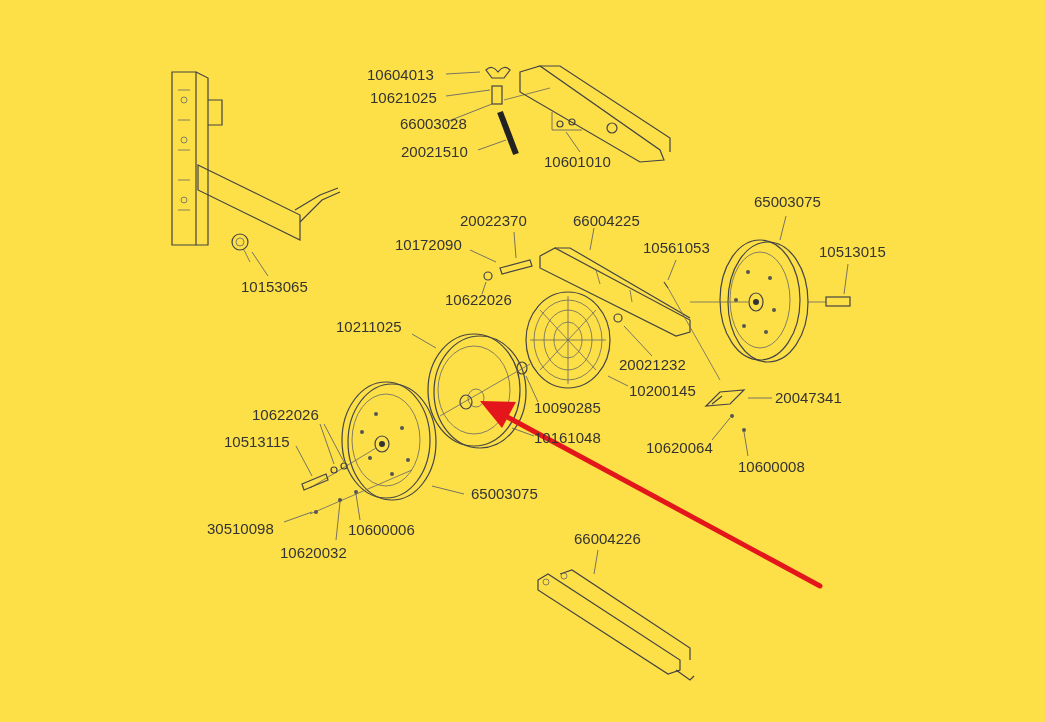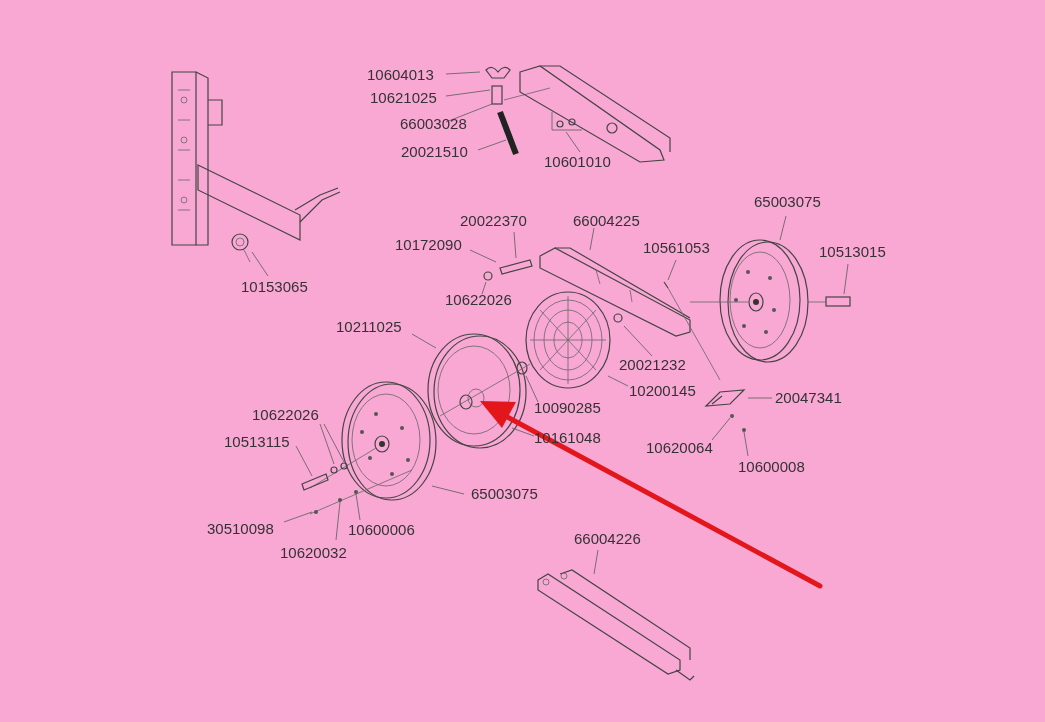--- a/index.html
+++ b/index.html
@@ -1,16 +1,16 @@
 <!DOCTYPE html>
 <html><head>
 <meta charset="utf-8">
 <style>
   html, body { margin: 0; padding: 0; background: #ffffff; }
-  #canvas { position: relative; width: 1045px; height: 722px; background: #f9a8d4; overflow: hidden; }
+  #canvas { position: relative; width: 1045px; height: 722px; background: #fde047; overflow: hidden; }
   svg#diagram { position: absolute; left: 0; top: 0; }
   .part-label { font-family: "Liberation Sans", sans-serif; font-size: 15px; fill: #333333; }
   .stroke { stroke: #444; fill: none; stroke-width: 1.2; }
   .thin { stroke: #666; fill: none; stroke-width: 0.8; }
   .leader { stroke: #666; fill: none; stroke-width: 0.9; }
 </style>
 </head>
 <body>
 
 <div id="canvas">

